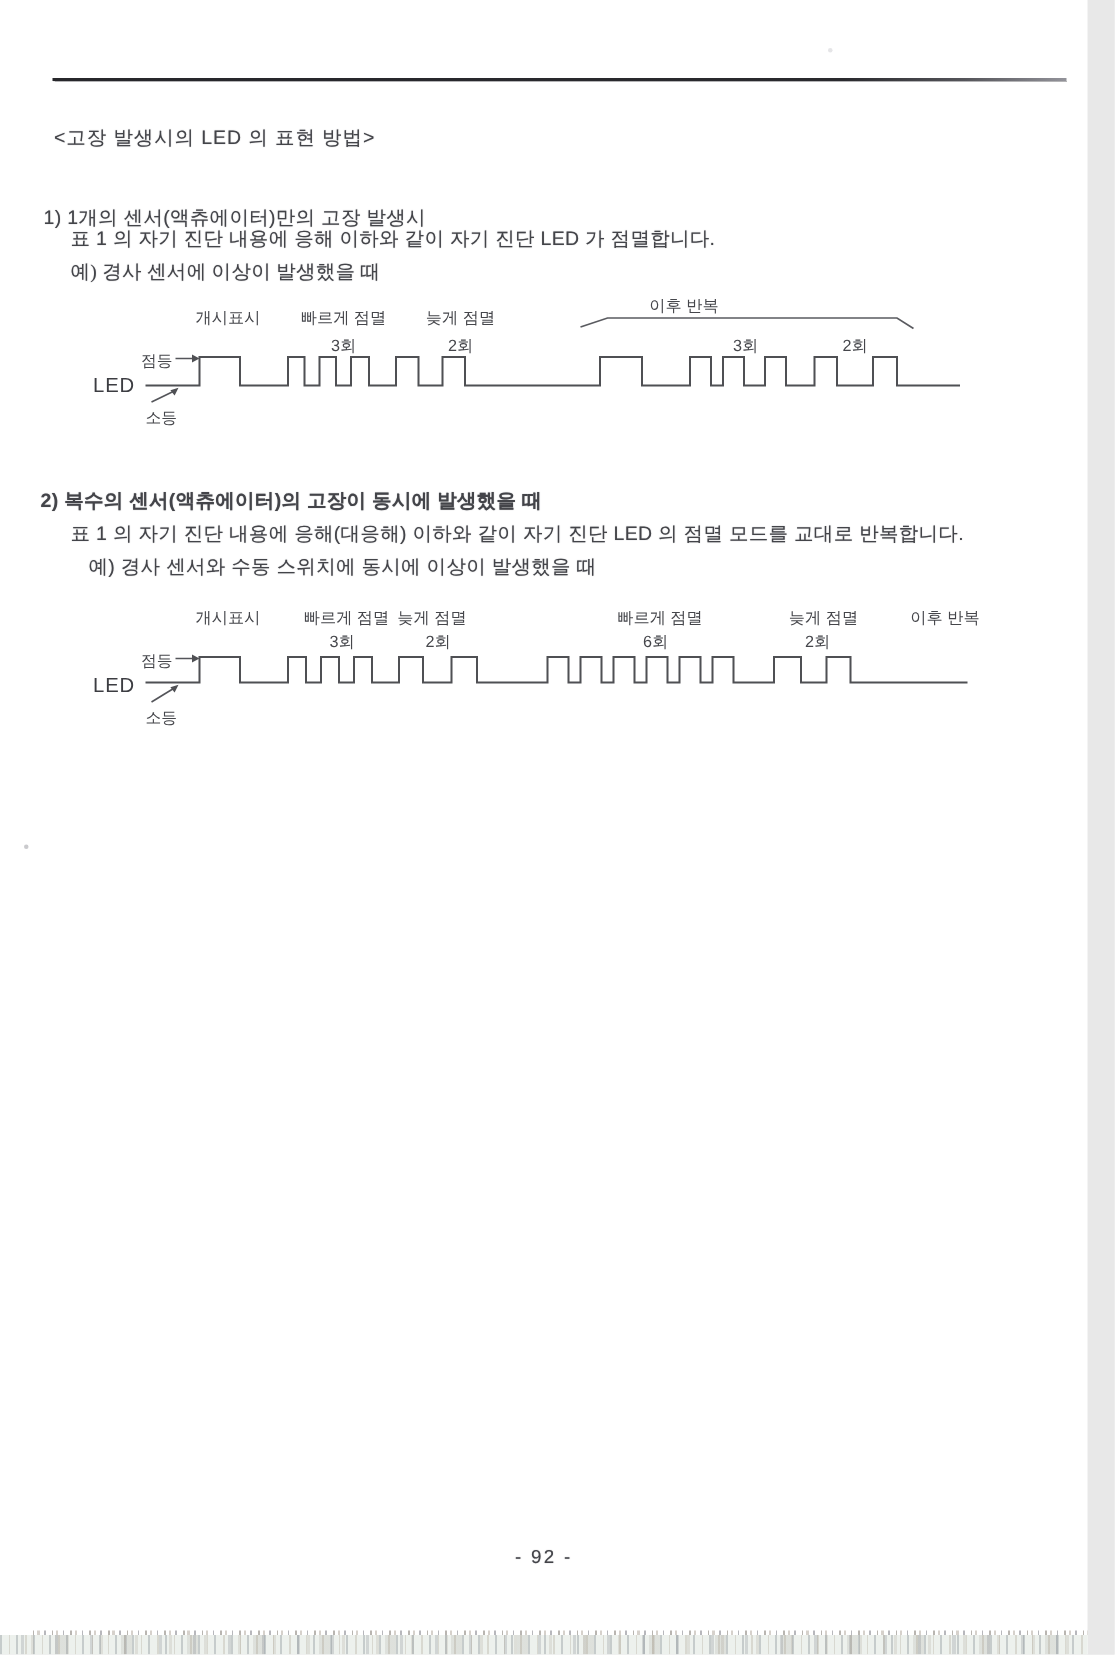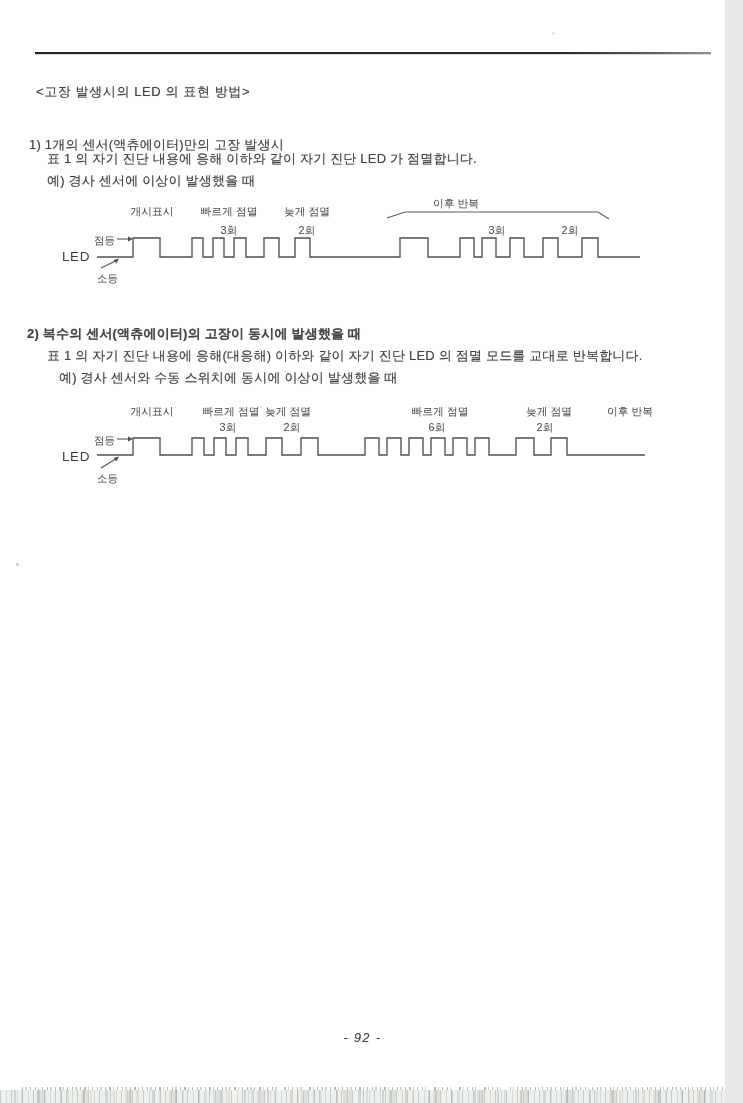--- a/index.html
+++ b/index.html
@@ -8,25 +8,25 @@
     font-family:"Liberation Sans","DejaVu Sans",sans-serif;color:#3f4045;
     overflow:hidden;
   }
   .txt{
     position:absolute;white-space:nowrap;font-size:13px;letter-spacing:0.2px;
     color:#434449;text-shadow:0 0 0.7px rgba(70,70,75,0.5);
   }
   .title{left:36px;top:83px;font-size:13px;letter-spacing:0.6px;}
   .s1h{left:29px;top:136px;}
   .s1l2{left:47px;top:150px;}
-  .s1l3{left:47px;top:172px;}
+  .s1l3{left:47px;top:172px;font-family:Liberation Serif, serif;}
   .s2h{left:27px;top:325px;font-weight:bold;}
   .s2l2{left:47px;top:347px;}
   .s2l3{left:47px;top:369px;margin-left:12px;}
-  .pagenum{left:0;right:0;top:1031px;text-align:center;font-size:12.5px;letter-spacing:1.5px;font-style:italic;}
+  .pagenum{left:0;right:0;top:1031px;text-align:center;font-size:12.5px;letter-spacing:1.5px;}
   .top-rule{
     position:absolute;left:35px;top:52px;width:676px;height:2.2px;
     background:linear-gradient(to right,#27272b 0%,#2a2a2e 78%,#55555a 90%,#93939a 100%);
     box-shadow:0 0.6px 0.6px rgba(40,40,45,0.35);
   }
   .diagram{position:absolute;left:0;width:743px;height:105px;}
   .d1{top:190px;}
   .d2{top:395px;}
   .diagram svg{position:absolute;left:0;top:0;}
   .diagram text{fill:#45464b;font-size:10.8px;font-family:"Liberation Sans","DejaVu Sans",sans-serif;}

